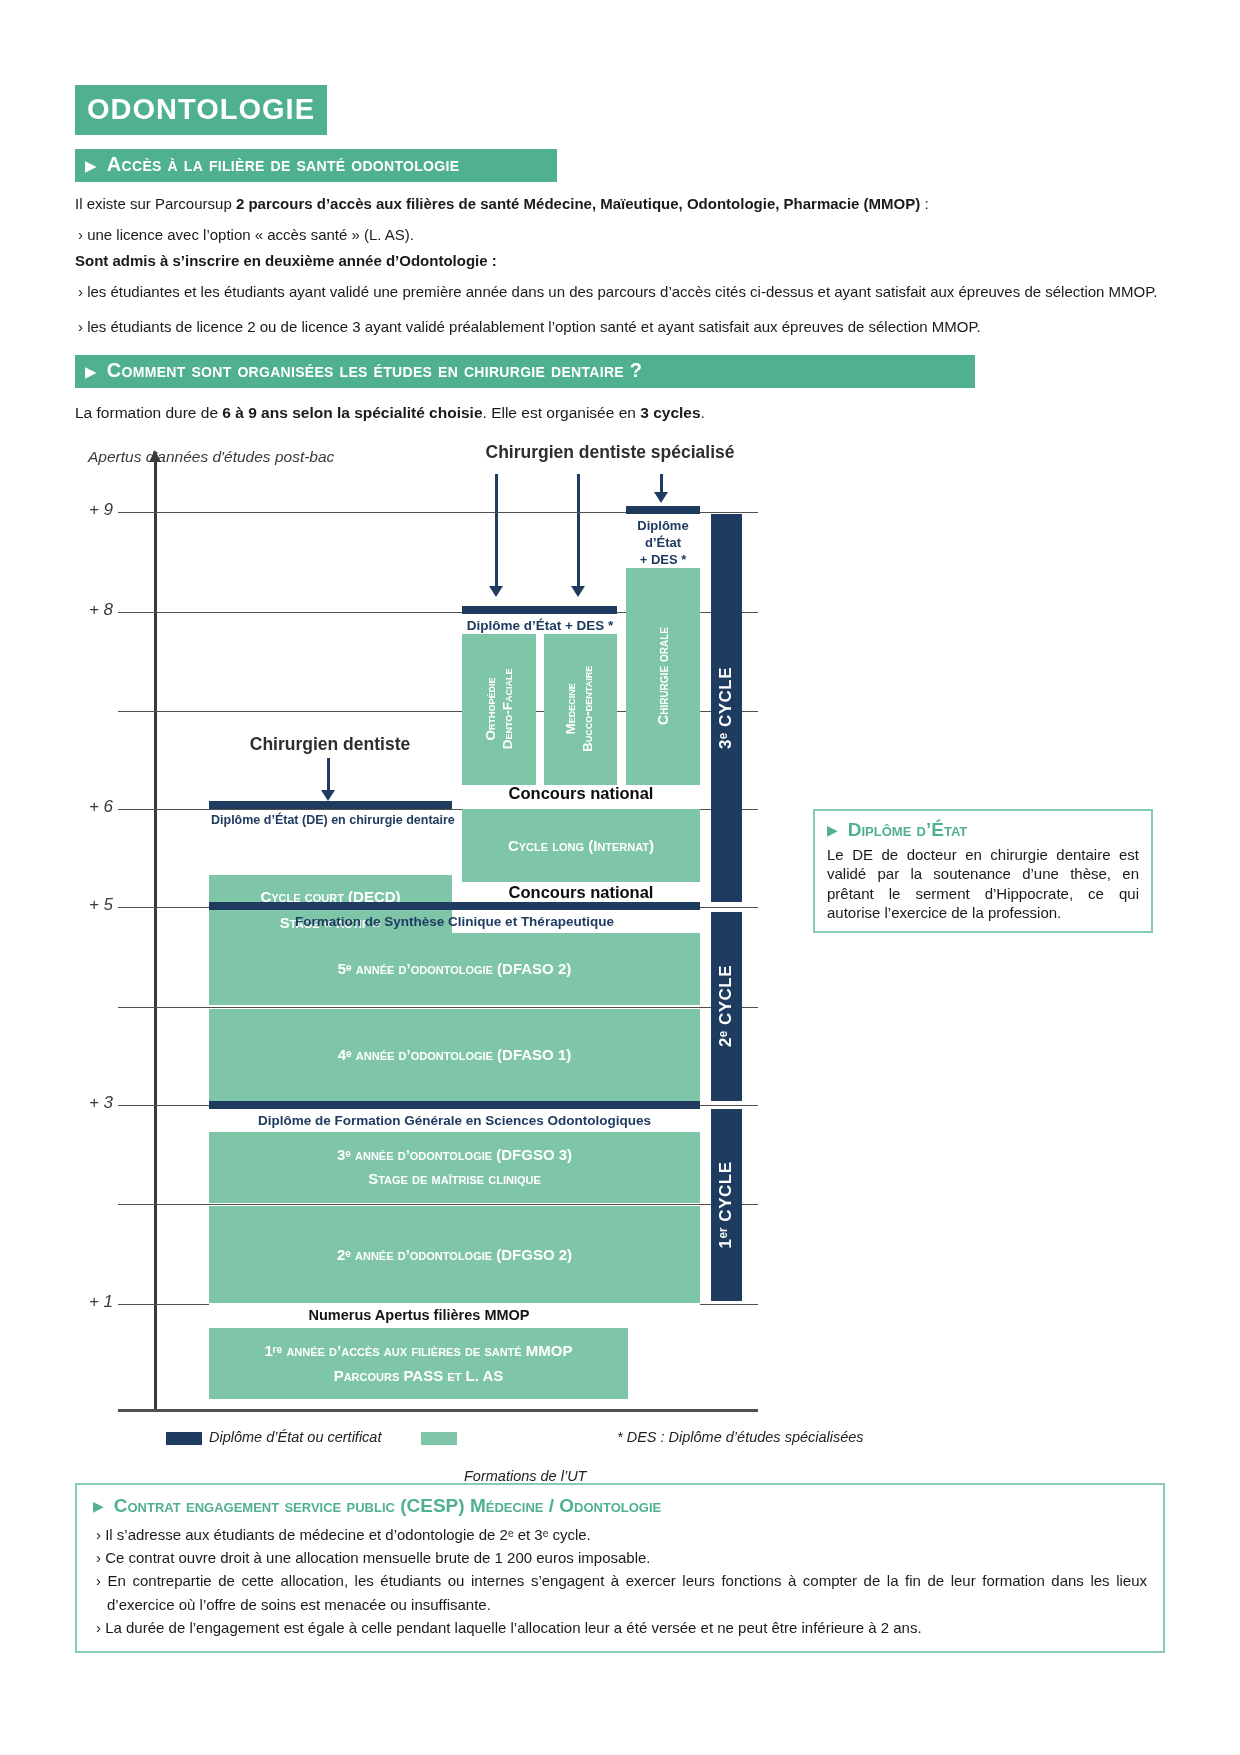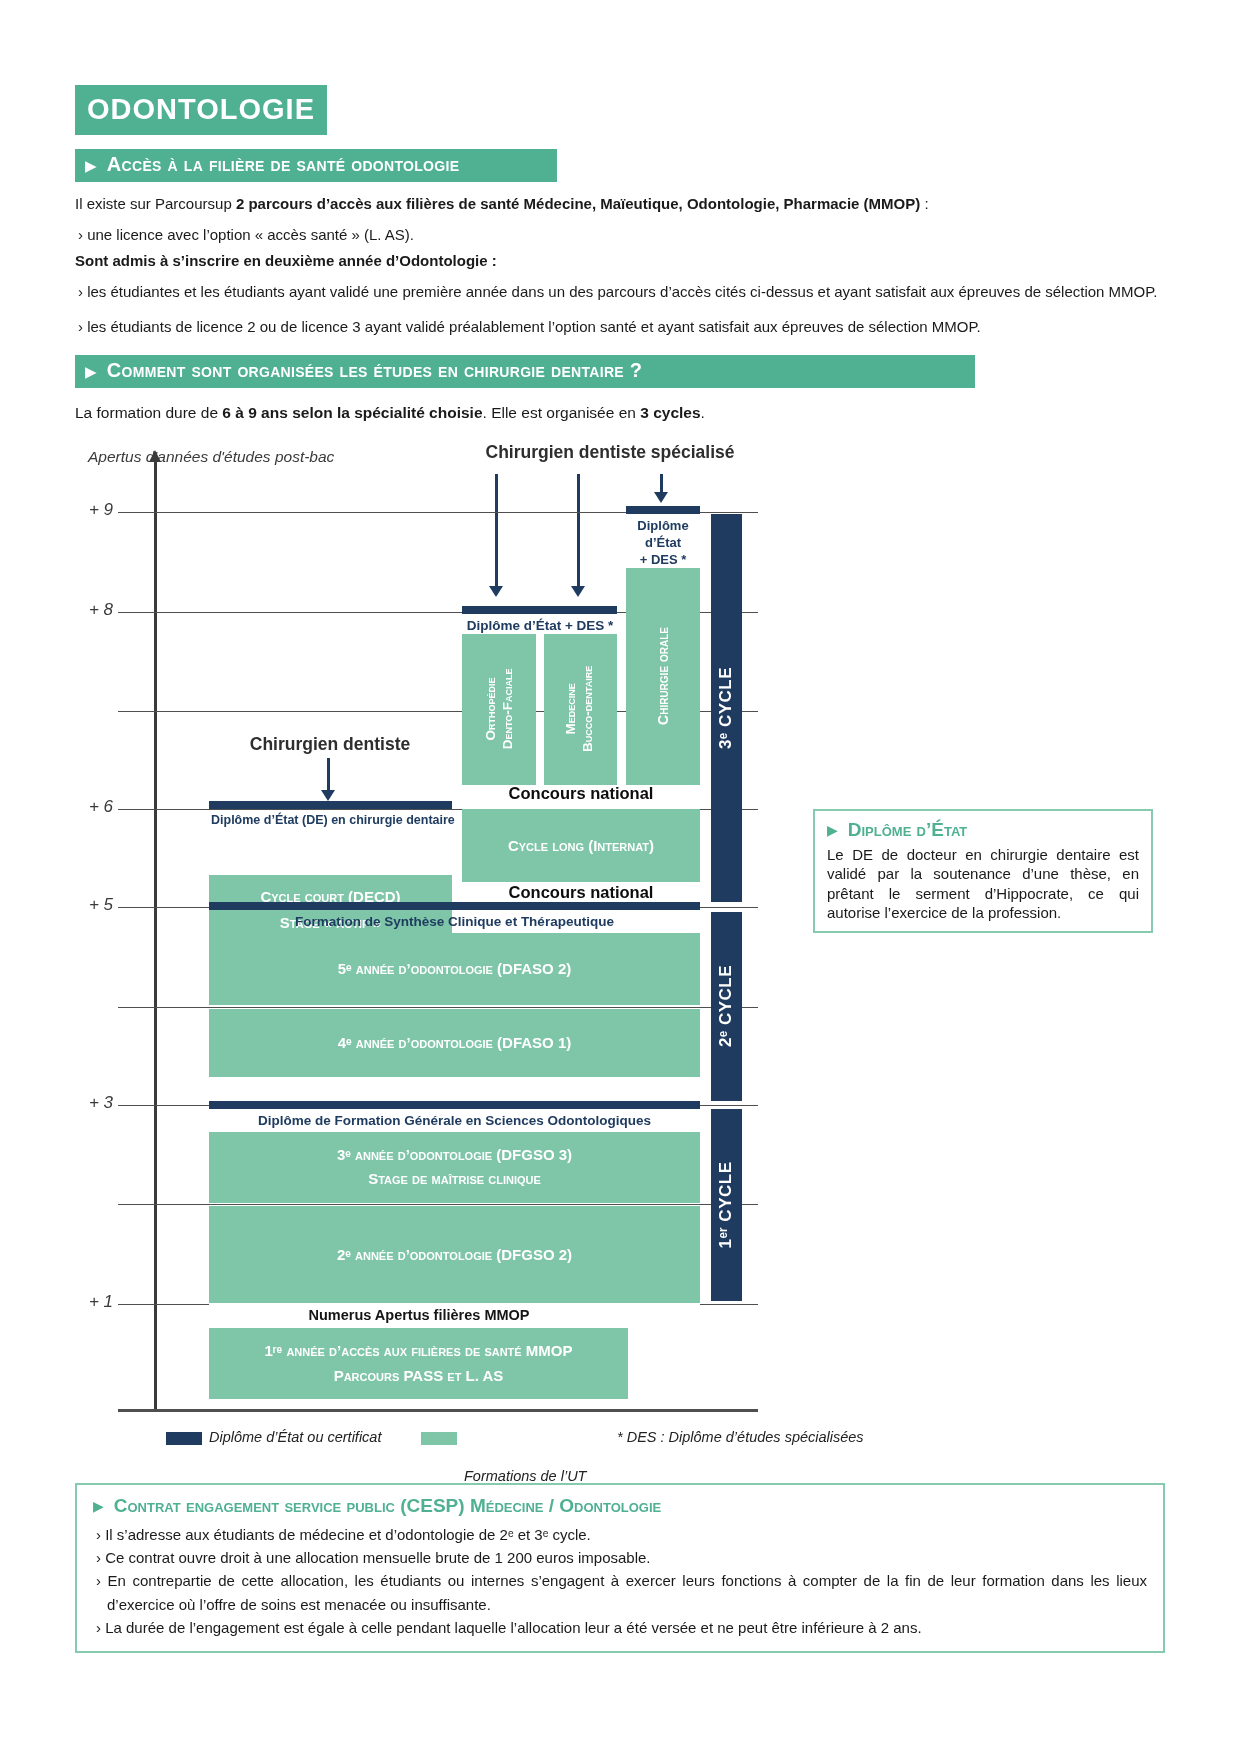--- a/index.html
+++ b/index.html
@@ -172,21 +172,21 @@
       </div>
       <div class="abs gbox" style="left:387px;top:373px;width:238px;height:73px;font-size:15px;">
         <div class="ln">Cycle long (Internat)</div>
       </div>
 
       <div class="abs concours" style="left:387px;top:447px;width:238px;">Concours national</div>
 
       <div class="abs gbox" style="left:134px;top:497px;width:491px;height:72px;font-size:15px;">
         <div class="ln">5ᵉ année d’odontologie (DFASO 2)</div>
       </div>
-      <div class="abs gbox" style="left:134px;top:573px;width:491px;height:68px;font-size:15px;">
+      <div class="abs gbox" style="left:134px;top:573px;width:491px;height:92px;font-size:15px;">
         <div class="ln">4ᵉ année d’odontologie (DFASO 1)</div>
       </div>
       <div class="abs gbox" style="left:134px;top:696px;width:491px;height:71px;font-size:15px;line-height:1.6;">
         <div class="ln">3ᵉ année d’odontologie (DFGSO 3)</div>
         <div class="ln">Stage de maîtrise clinique</div>
       </div>
       <div class="abs gbox" style="left:134px;top:770px;width:491px;height:97px;font-size:15px;">
         <div class="ln">2ᵉ année d’odontologie (DFGSO 2)</div>
       </div>
 

